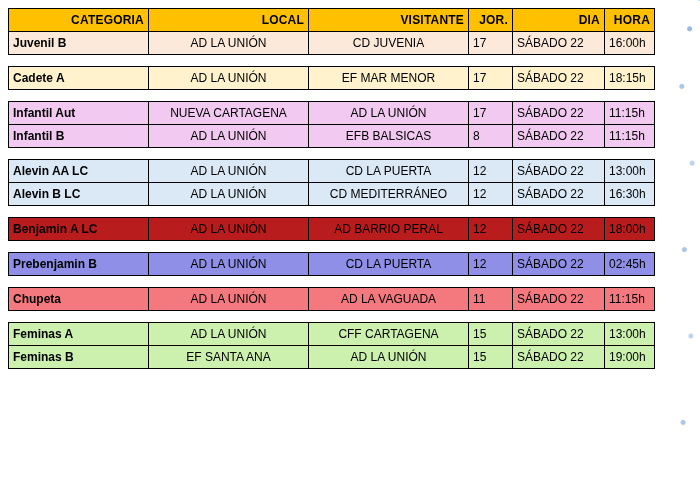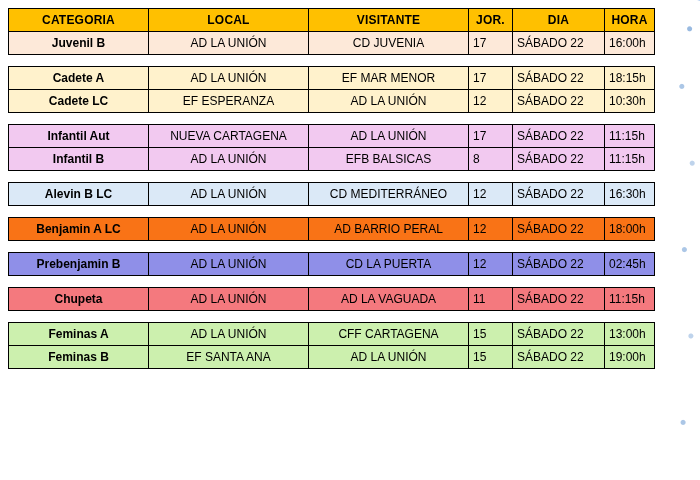--- a/index.html
+++ b/index.html
@@ -94,50 +94,50 @@
   col.c-vis  { width: 160px; }
   col.c-jor  { width: 44px; }
   col.c-dia  { width: 92px; }
   col.c-hora { width: 50px; }
 
   
   thead th {
     background: #ffc000;
     color: #000000;
     font-weight: bold;
-    text-align: center;
+    text-align: right;
     font-size: 12px;
     letter-spacing: .2px;
     height: 21px;
   }
 
   
   td.cat {
     font-weight: bold;
-    text-align: center;
+    text-align: left;
     padding-left: 5px;
   }
   td.loc, td.vis { text-align: center; }
   td.jor, td.dia { text-align: left; }
   td.hora { text-align: left; padding-right: 6px; }
 
   
   tr.spacer td {
     border: none;
     height: 11px;
     padding: 0;
     background: #ffffff;
   }
 
   
   .g-juvenil    td { background: #fde9d9; }
   .g-cadete     td { background: #fff2cc; }
   .g-infantil   td { background: #f2c9f0; }
   .g-alevin     td { background: #dbe9f7; }
-  .g-benjamin   td { background: #f97316; }
+  .g-benjamin   td { background: #b91c1c; }
   .g-prebenjamin td { background: #8f8fe8; }
   .g-chupeta    td { background: #f4797e; }
   .g-feminas    td { background: #ccf0ae; }
 </style>
 </head>
 <body>
 
 <div class="corner corner-tl"></div>
 <div class="corner corner-tr"></div>
 <div class="corner corner-bl"></div>
@@ -177,28 +177,20 @@
           <td colspan="6"></td>
         </tr>
         <tr class="g-cadete">
           <td class="cat">Cadete A</td>
           <td class="loc">AD LA UNIÓN</td>
           <td class="vis">EF MAR MENOR</td>
           <td class="jor">17</td>
           <td class="dia">SÁBADO 22</td>
           <td class="hora">18:15h</td>
         </tr>
-        <tr class="g-cadete">
-          <td class="cat">Cadete LC</td>
-          <td class="loc">EF ESPERANZA</td>
-          <td class="vis">AD LA UNIÓN</td>
-          <td class="jor">12</td>
-          <td class="dia">SÁBADO 22</td>
-          <td class="hora">10:30h</td>
-        </tr>
         <tr class="spacer">
           <td colspan="6"></td>
         </tr>
         <tr class="g-infantil">
           <td class="cat">Infantil Aut</td>
           <td class="loc">NUEVA CARTAGENA</td>
           <td class="vis">AD LA UNIÓN</td>
           <td class="jor">17</td>
           <td class="dia">SÁBADO 22</td>
           <td class="hora">11:15h</td>
@@ -208,20 +200,28 @@
           <td class="loc">AD LA UNIÓN</td>
           <td class="vis">EFB BALSICAS</td>
           <td class="jor">8</td>
           <td class="dia">SÁBADO 22</td>
           <td class="hora">11:15h</td>
         </tr>
         <tr class="spacer">
           <td colspan="6"></td>
         </tr>
         <tr class="g-alevin">
+          <td class="cat">Alevin AA LC</td>
+          <td class="loc">AD LA UNIÓN</td>
+          <td class="vis">CD LA PUERTA</td>
+          <td class="jor">12</td>
+          <td class="dia">SÁBADO 22</td>
+          <td class="hora">13:00h</td>
+        </tr>
+        <tr class="g-alevin">
           <td class="cat">Alevin B LC</td>
           <td class="loc">AD LA UNIÓN</td>
           <td class="vis">CD MEDITERRÁNEO</td>
           <td class="jor">12</td>
           <td class="dia">SÁBADO 22</td>
           <td class="hora">16:30h</td>
         </tr>
         <tr class="spacer">
           <td colspan="6"></td>
         </tr>

